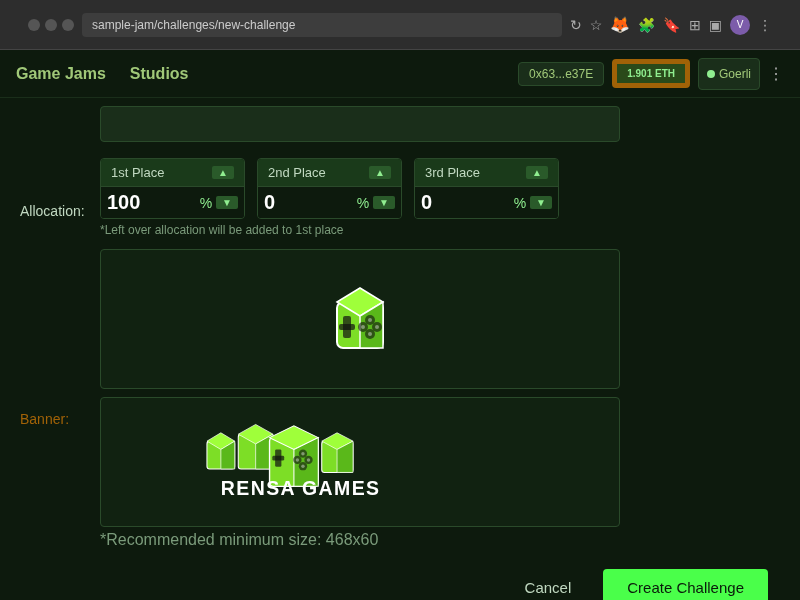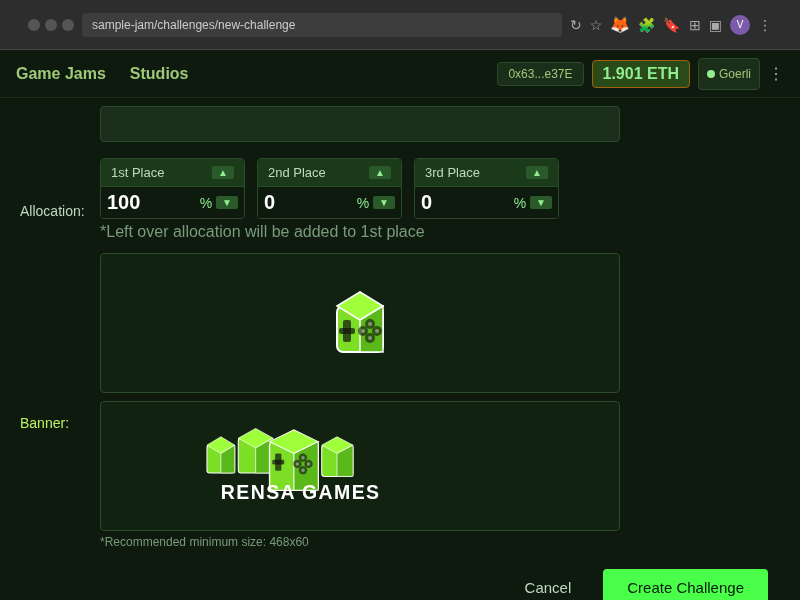--- a/index.html
+++ b/index.html
@@ -95,24 +95,24 @@
     .wallet-address {
       background: #1a2e1a;
       border: 1px solid #2a4a2a;
       border-radius: 4px;
       padding: 4px 10px;
       font-size: 12px;
       color: #a0c878;
     }
     .wallet-balance {
       background: #2a4a1a;
-      border: 1px solid #a16207;
+      border: 5px solid #a16207;
       border-radius: 4px;
       padding: 4px 10px;
-      font-size: 16px;
+      font-size: 10px;
       color: #90ee90;
       font-weight: bold;
     }
     .wallet-network {
       background: #1a2e1a;
       border: 1px solid #2a4a2a;
       border-radius: 4px;
       padding: 8px 8px;
       font-size: 12px;
       color: #a0c878;
@@ -209,21 +209,21 @@
       background: #2a5a2a;
       border: none;
       color: #90ee90;
       cursor: pointer;
       font-size: 10px;
       padding: 1px 6px;
       border-radius: 2px;
     }
 
     .allocation-note {
-      font-size: 16px;
+      font-size: 12px;
       color: #7a9a7a;
       margin-bottom: 12px;
       margin-top: 4px;
     }
 
     .image-box {
       background: #112211;
       border: 1px solid #2a4a2a;
       border-radius: 4px;
       width: 520px;
@@ -233,21 +233,21 @@
       overflow: hidden;
     }
     .logo-box {
       height: 140px;
     }
     .banner-box {
       height: 130px;
     }
 
     .rec-note {
-      font-size: 12px;
+      font-size: 16px;
       color: #7a9a7a;
       margin-top: 4px;
       margin-bottom: 12px;
     }
 
     
     .action-row {
       display: flex;
       justify-content: flex-end;
       gap: 12px;
@@ -390,21 +390,21 @@
 
           <circle cx="55" cy="46" r="2" fill="#fff" opacity="0.4"></circle>
           <circle cx="62" cy="53" r="2" fill="#fff" opacity="0.4"></circle>
           <circle cx="55" cy="60" r="2" fill="#fff" opacity="0.4"></circle>
           <circle cx="48" cy="53" r="2" fill="#fff" opacity="0.4"></circle>
         </svg>
       </div>
     </div>
 
     <div style="display:flex; align-items:flex-start; margin-bottom:4px;">
-      <div style="width:80px; padding-top:14px; color:#bef264; font-size:14px; margin-left:-80px;">Banner:</div>
+      <div style="width:80px; padding-top:14px; color:#a16207; font-size:14px; margin-left:-80px;">Banner:</div>
       <div class="image-box banner-box">
 
         <svg width="320" height="100" viewBox="0 0 460 120">
 
           <rect x="10" y="30" width="40" height="40" rx="4" fill="#7dde26" stroke="#fff" stroke-width="1.5"></rect>
           <polygon points="10,30 30,18 50,30 30,42" fill="#9fff3a" stroke="#fff" stroke-width="1"></polygon>
           <polygon points="50,30 50,70 30,70 30,42" fill="#5ab81a" stroke="#fff" stroke-width="1"></polygon>
 
           <rect x="55" y="20" width="50" height="50" rx="4" fill="#7dde26" stroke="#fff" stroke-width="1.5"></rect>
           <polygon points="55,20 80,6 105,20 80,34" fill="#9fff3a" stroke="#fff" stroke-width="1"></polygon>

